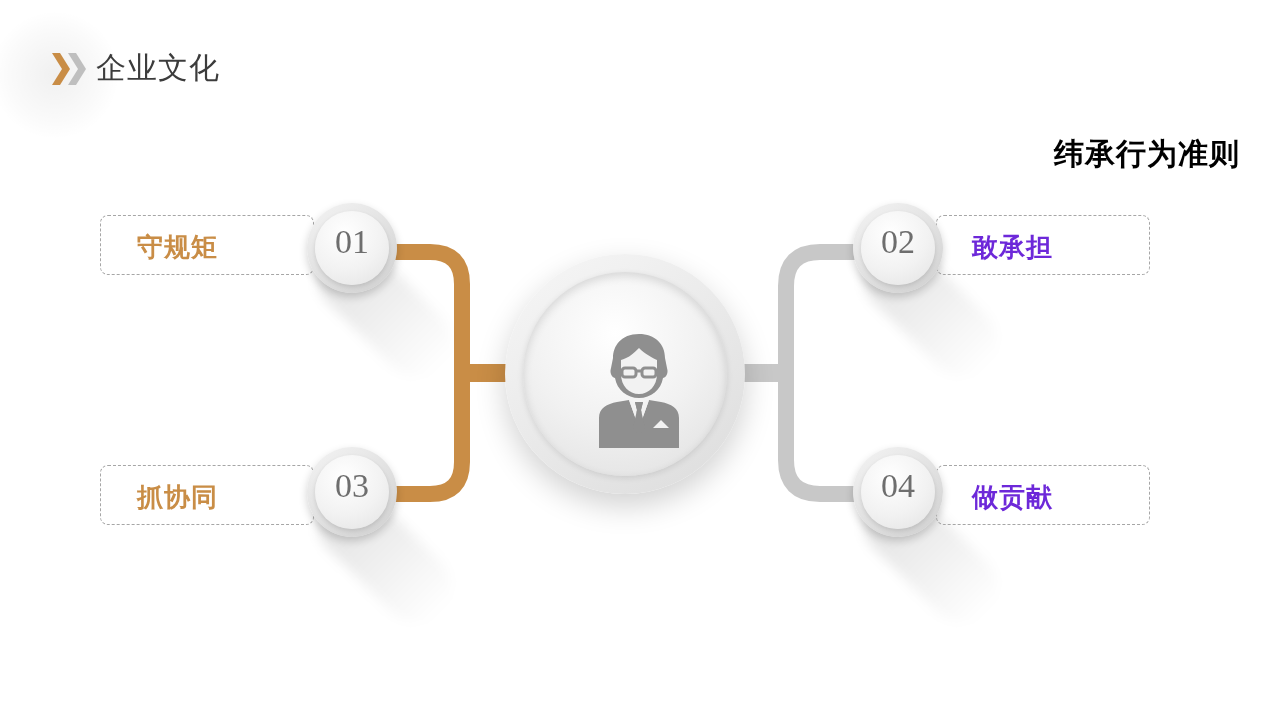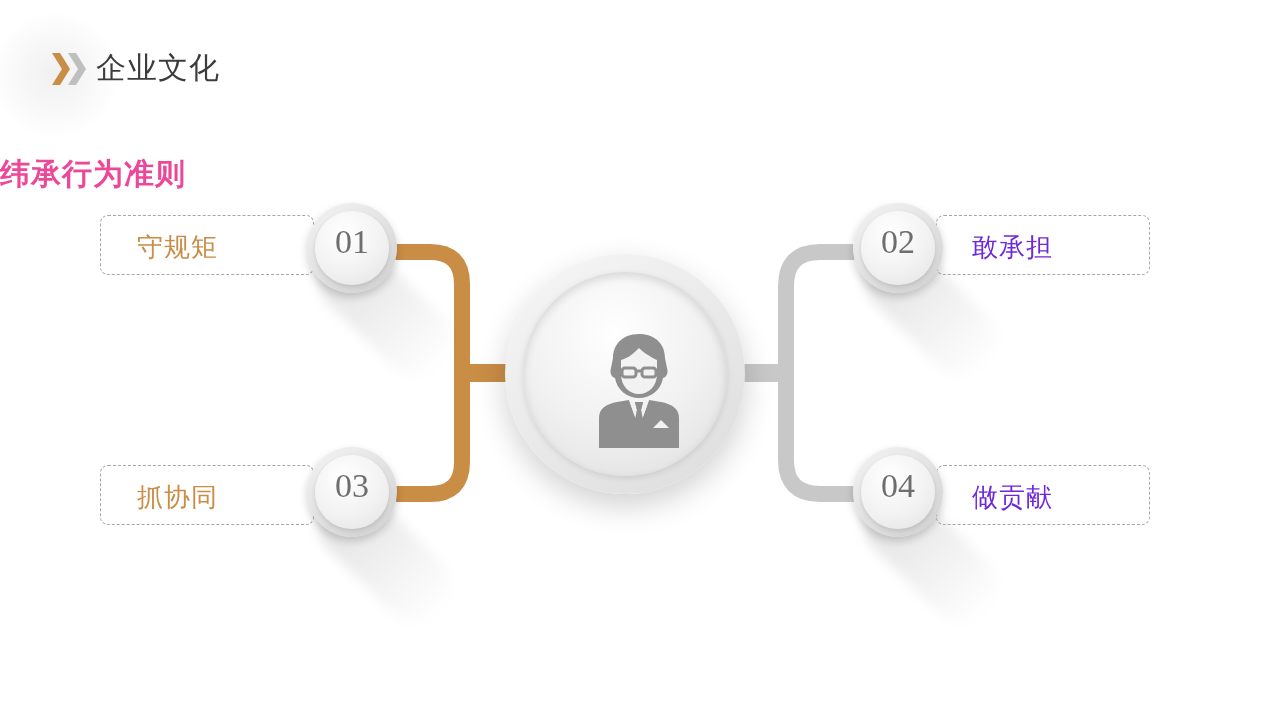--- a/index.html
+++ b/index.html
@@ -4,43 +4,43 @@
 <style>
   html, body { margin:0; padding:0; }
   body { width:1280px; height:720px; background:#ffffff; position:relative; overflow:hidden;
          font-family:"Liberation Sans","DejaVu Sans",sans-serif; }
   .glow { position:absolute; left:-10px; top:10px; width:130px; height:130px; border-radius:50%;
           background:radial-gradient(circle, rgba(0,0,0,0.06) 0%, rgba(0,0,0,0.02) 50%, rgba(0,0,0,0) 70%); }
   .header { position:absolute; left:50px; top:48px; display:flex; align-items:center; }
   .chev { width:38px; height:36px; position:relative; margin-right:8px; }
   .chev svg { position:absolute; left:0; top:0; }
   .header-title { font-size:30px; color:#3c3c3c; letter-spacing:1px; }
-  .subtitle { position:absolute; left:0; width:1240px; top:134px; text-align:left; font-size:30px;
-              font-weight:bold; color:#ec4899; letter-spacing:1px;margin-top:20px; }
+  .subtitle { position:absolute; left:0; width:1240px; top:134px; text-align:right; font-size:30px;
+              font-weight:bold; color:#000000; letter-spacing:1px; }
   .connectors { position:absolute; left:0; top:0; }
   .center { position:absolute; left:505px; top:254px; width:240px; height:240px; border-radius:50%;
             background:linear-gradient(145deg,#f7f7f7,#dcdcdc);
             box-shadow:0 12px 30px rgba(0,0,0,0.18); }
   .center-inner { position:absolute; left:18px; top:18px; width:204px; height:204px; border-radius:50%;
                   background:radial-gradient(circle at 45% 30%, #ffffff 0%, #f1f1f1 50%, #dedede 100%);
                   box-shadow:0 4px 10px rgba(0,0,0,0.12) inset, 0 2px 6px rgba(0,0,0,0.10); }
   .center-icon { position:absolute; left:72px; top:60px; }
   .badge-shadow { position:absolute; width:70px; height:160px; border-radius:35px;
                   background:linear-gradient(180deg, rgba(0,0,0,0.12), rgba(0,0,0,0)); transform:rotate(-45deg);
                   filter:blur(6px); }
   .badge { position:absolute; width:90px; height:90px; border-radius:50%;
            background:linear-gradient(145deg,#f4f4f4,#cfcfcf);
            box-shadow:0 4px 8px rgba(0,0,0,0.18); }
   .badge-inner { position:absolute; left:8px; top:8px; width:74px; height:74px; border-radius:50%;
                  background:radial-gradient(circle at 40% 30%, #ffffff 0%, #f2f2f2 55%, #e2e2e2 100%);
                  box-shadow:0 2px 4px rgba(0,0,0,0.12); text-align:center; }
   .badge-num { font-family:"Liberation Serif","DejaVu Serif",serif; font-size:34px; color:#6e6e6e;
                line-height:62px; }
   .box { position:absolute; width:214px; height:60px; border:1.5px dashed #a6a6a6; border-radius:8px; box-sizing:border-box; }
-  .box-label { position:absolute; font-size:26px; font-weight:normal; top:14px; letter-spacing:1px; }
+  .box-label { position:absolute; font-size:26px; font-weight:bold; top:14px; letter-spacing:1px; }
   .box.left .box-label { left:36px; color:#c98d46; }
   .box.right .box-label { left:35px; color:#6d28d9; }
 </style>
 </head>
 <body>
 
 <div class="glow"></div>
 
 <div class="header">
   <div class="chev">

